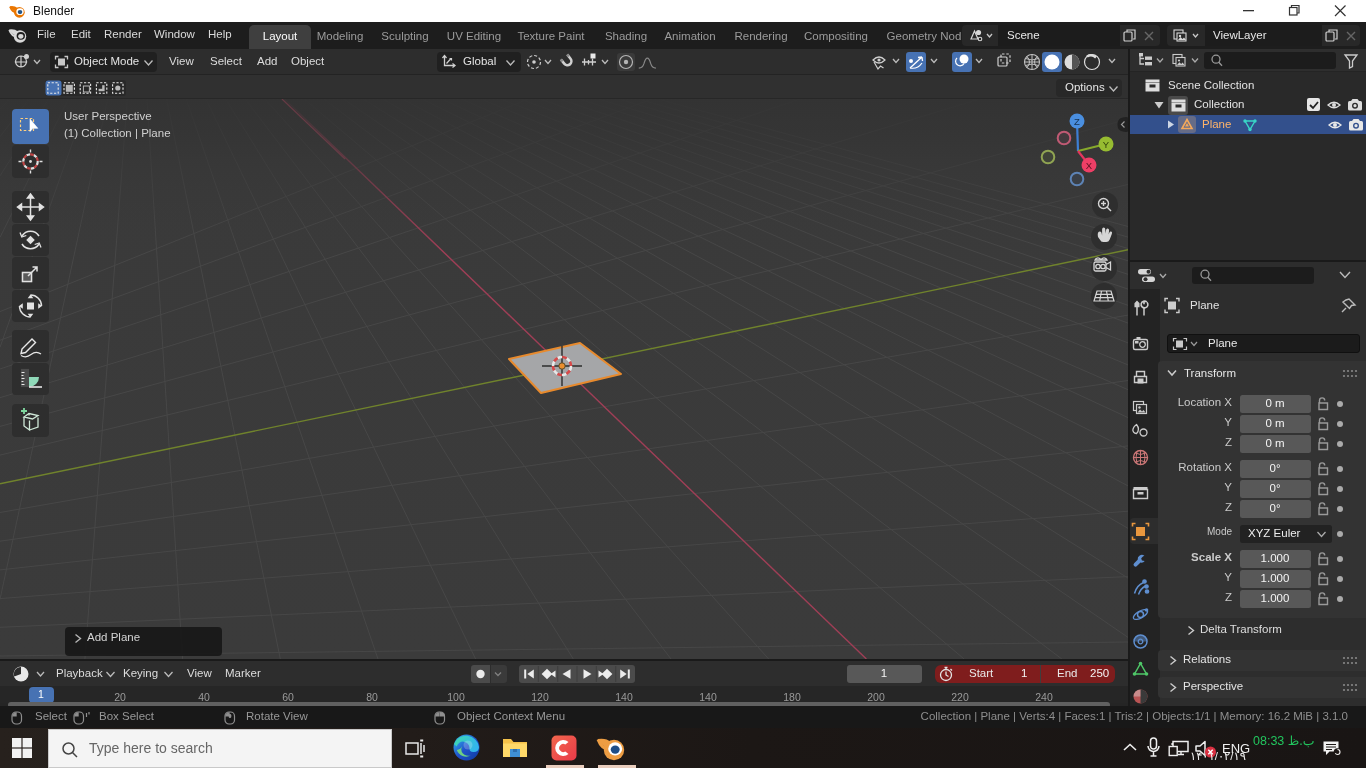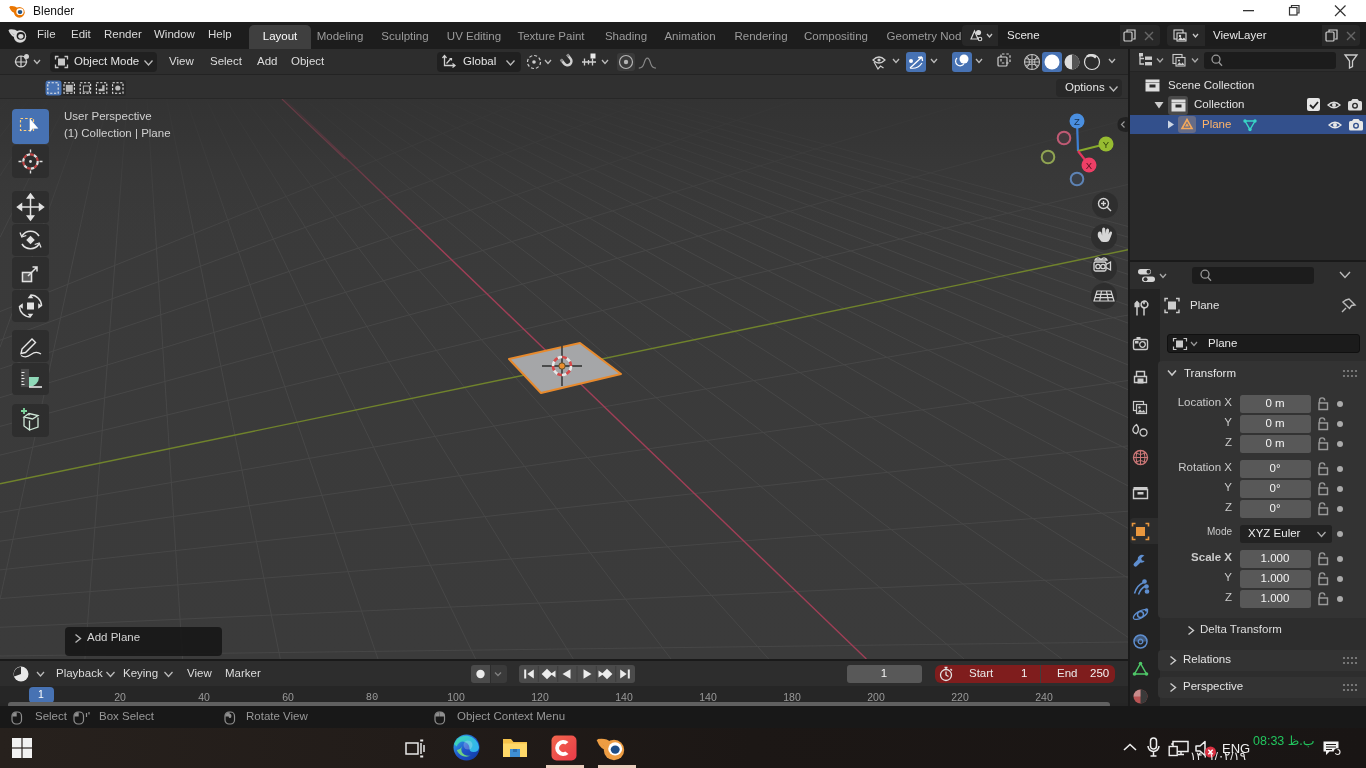--- a/index.html
+++ b/index.html
@@ -817,21 +817,21 @@
  <span class="txt" style="left:86px;top:1.5px;font-size:11.5px;color:#f4f4f4;">1</span>
  <span class="txt" style="left:122px;top:1.5px;font-size:11.5px;color:#e8e8e8;">End</span>
  <span class="txt" style="left:155px;top:1.5px;font-size:11.5px;color:#f4f4f4;">250</span>
  <div class="abs" style="left:105px;top:0;width:1px;height:18px;background:#3e3e3e;"></div>
 </line>
       </div>
 <div class="abs" style="left:0;top:25px;width:1128px;height:17px;background:#262626;"></div>
 <span class="txt" style="left:120.0px;top:30px;font-size:10.5px;color:#9a9a9a;transform:translateX(-50%) translateZ(0);">20</span>
 <span class="txt" style="left:204.0px;top:30px;font-size:10.5px;color:#9a9a9a;transform:translateX(-50%) translateZ(0);">40</span>
 <span class="txt" style="left:288.0px;top:30px;font-size:10.5px;color:#9a9a9a;transform:translateX(-50%) translateZ(0);">60</span>
-<span class="txt" style="left:372.0px;top:30px;font-size:10.5px;color:#9a9a9a;transform:translateX(-50%) translateZ(0);font-family:Liberation Mono, monospace;">80</span>
+<span class="txt" style="left:372.0px;top:30px;font-size:10.5px;color:#9a9a9a;transform:translateX(-50%) translateZ(0);">80</span>
 <span class="txt" style="left:456.0px;top:30px;font-size:10.5px;color:#9a9a9a;transform:translateX(-50%) translateZ(0);">100</span>
 <span class="txt" style="left:540.0px;top:30px;font-size:10.5px;color:#9a9a9a;transform:translateX(-50%) translateZ(0);">120</span>
 <span class="txt" style="left:624.0px;top:30px;font-size:10.5px;color:#9a9a9a;transform:translateX(-50%) translateZ(0);">140</span>
 <span class="txt" style="left:708.0px;top:30px;font-size:10.5px;color:#9a9a9a;transform:translateX(-50%) translateZ(0);">140</span>
 <span class="txt" style="left:792.0px;top:30px;font-size:10.5px;color:#9a9a9a;transform:translateX(-50%) translateZ(0);">180</span>
 <span class="txt" style="left:876.0px;top:30px;font-size:10.5px;color:#9a9a9a;transform:translateX(-50%) translateZ(0);">200</span>
 <span class="txt" style="left:960.0px;top:30px;font-size:10.5px;color:#9a9a9a;transform:translateX(-50%) translateZ(0);">220</span>
 <span class="txt" style="left:1044.0px;top:30px;font-size:10.5px;color:#9a9a9a;transform:translateX(-50%) translateZ(0);">240</span>
 <div class="abs" style="left:29px;top:26px;width:25px;height:16px;background:#4772b3;border-radius:4px;">
         <span class="txt" style="left:12px;top:1px;font-size:10.5px;color:#fff;transform:translateX(-50%) translateZ(0);">1</span>
@@ -856,28 +856,36 @@
         <path d="M5.7 1.2 a4.5 4.2 0 0 0 -4.5 4.2 h4.5 Z" fill="#8e8e8e"></path>
         <rect x="4.7" y="4" width="2.6" height="4" rx="1.3" fill="#909090" stroke="none" transform="translate(0,-1)"></rect>
       </svg>
 <span class="txt" style="left:246px;top:4px;font-size:11.5px;color:#989898;">Rotate View</span>
 <svg class="abs" style="left:434px;top:5px;" width="22" height="14" viewBox="0 0 22 14">
         <rect x="1" y="1" width="9.5" height="12" rx="4" fill="none" stroke="#8e8e8e" stroke-width="1.2"></rect>
         <path d="M5.7 1.2 a4.5 4.2 0 0 0 -4.5 4.2 h4.5 Z" fill="#8e8e8e"></path>
         <path d="M6 1 a5 4.5 0 0 1 5 4.5 h-5 Z" fill="#909090"></path>
       </svg>
 <span class="txt" style="left:457px;top:4px;font-size:11.5px;color:#989898;">Object Context Menu</span>
+<span class="txt" style="right:18px;top:4px;font-size:11.5px;color:#8e8e8e;">Collection | Plane | Verts:4 | Faces:1 | Tris:2 | Objects:1/1 | Memory: 16.2 MiB | 3.1.0</span>
 </div>
 <div class="abs" style="left:0;top:728px;width:1366px;height:40px;background:linear-gradient(90deg,#27211d 0%,#221c19 30%,#1c1715 55%,#191514 100%);">
 <svg class="abs" style="left:12px;top:10px;" width="20" height="20" viewBox="0 0 17 17">
  <rect x="0" y="0" width="8" height="8" fill="#f2f2f2"></rect>
         <rect x="9" y="0" width="8" height="8" fill="#f2f2f2"></rect>
  <rect x="0" y="9" width="8" height="8" fill="#f2f2f2"></rect>
         <rect x="9" y="9" width="8" height="8" fill="#f2f2f2"></rect>
 </svg>
+<div class="abs" style="left:48px;top:1px;width:344px;height:39px;background:#f4f4f4;border:1px solid #c9c9c9;">
+ <svg class="abs" style="left:12px;top:11px;" width="18" height="18" viewBox="0 0 18 18">
+          <circle cx="7.5" cy="7.5" r="5.5" fill="none" stroke="#444" stroke-width="1.5"></circle>
+          <line x1="11.5" y1="11.5" x2="16" y2="16" stroke="#444" stroke-width="1.5"></line>
+        </svg>
+ <span class="txt" style="left:40px;top:10px;font-size:14px;color:#666;">Type here to search</span>
+</div>
 <svg class="abs" style="left:405px;top:739px;width:0;" width="0" height="0"></svg>
 <svg class="abs" style="left:405px;top:11px;" width="22" height="19" viewBox="0 0 22 19">
  <rect x="1" y="4" width="12" height="11" fill="none" stroke="#e8e8e8" stroke-width="1.5"></rect>
  <path d="M16 4 v11 M19 6 v7" stroke="#e8e8e8" stroke-width="1.5"></path>
  <rect x="15.2" y="0.5" width="3" height="2" fill="#e8e8e8"></rect>
         <rect x="15.2" y="16.5" width="3" height="2" fill="#e8e8e8"></rect>
 </svg>
 <svg class="abs" style="left:453px;top:6px;" width="27" height="27" viewBox="0 0 27 27">
  <defs>
   <linearGradient id="edg1" x1="0" y1="0" x2="1" y2="1">

